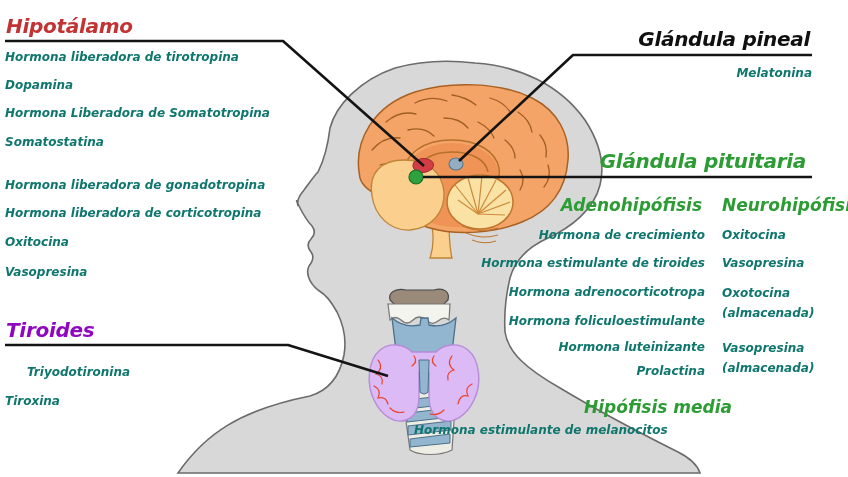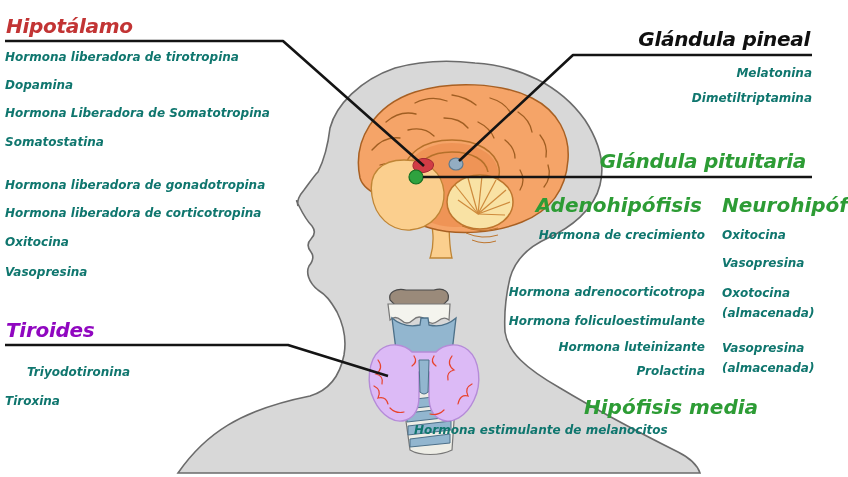--- a/index.html
+++ b/index.html
@@ -10,21 +10,21 @@
     font-style:italic;
   }
   #art{position:absolute;left:0;top:0;z-index:1;}
   .txt{position:absolute;z-index:2;font-weight:bold;color:#0f766e;
        font-size:12px;line-height:18px;white-space:nowrap;}
   .heading{font-size:20px;line-height:24px;letter-spacing:-0.3px;}
   .h-red{color:#c23434;}
   .h-purple{color:#9007c0;}
   .h-green{color:#2d9c35;}
   .h-black{color:#101010;}
-  .subhead{font-size:20px;line-height:20px;color:#2d9c35;}
+  .subhead{font-size:17px;line-height:20px;color:#2d9c35;}
   .right{text-align:left;}
   .two-line{white-space:pre-line;line-height:20px;}
 </style>
 </head>
 <body>
 
 <div id="canvas">
 
   <svg id="art" width="848" height="477" viewBox="0 0 848 477">
 
@@ -175,26 +175,26 @@
   <div class="txt" style="left:5px;top:76px;">Dopamina</div>
   <div class="txt" style="left:5px;top:104px;">Hormona Liberadora de Somatotropina</div>
   <div class="txt" style="left:5px;top:133px;">Somatostatina</div>
   <div class="txt" style="left:5px;top:176px;">Hormona liberadora de gonadotropina</div>
   <div class="txt" style="left:5px;top:204px;">Hormona liberadora de corticotropina</div>
   <div class="txt" style="left:5px;top:233px;">Oxitocina</div>
   <div class="txt" style="left:5px;top:263px;">Vasopresina</div>
 
   <div class="txt heading h-black right" style="right:38px;top:27px;">Glándula pineal</div>
   <div class="txt right" style="right:36px;top:64px;">Melatonina</div>
-  <div class="txt right" style="right:36px;top:89px;">Dimetiltriptamina</div>
 
   <div class="txt heading h-green right" style="right:42px;top:149px;">Glándula pituitaria</div>
 
   <div class="txt subhead right" style="right:146px;top:195px;">Adenohipófisis</div>
   <div class="txt right" style="right:143px;top:226px;">Hormona de crecimiento</div>
+  <div class="txt right" style="right:143px;top:254px;">Hormona estimulante de tiroides</div>
   <div class="txt right" style="right:143px;top:283px;">Hormona adrenocorticotropa</div>
   <div class="txt right" style="right:143px;top:312px;">Hormona foliculoestimulante</div>
   <div class="txt right" style="right:143px;top:338px;">Hormona luteinizante</div>
   <div class="txt right" style="right:143px;top:362px;">Prolactina</div>
 
   <div class="txt subhead" style="left:722px;top:195px;">Neurohipófisis</div>
   <div class="txt" style="left:722px;top:226px;">Oxitocina</div>
   <div class="txt" style="left:722px;top:254px;">Vasopresina</div>
   <div class="txt two-line" style="left:722px;top:283px;">Oxotocina
 (almacenada)</div>

